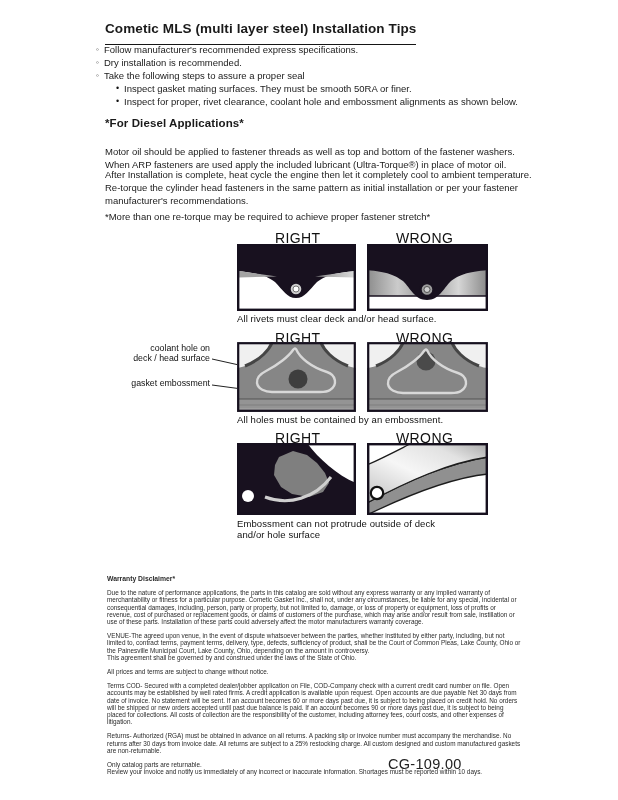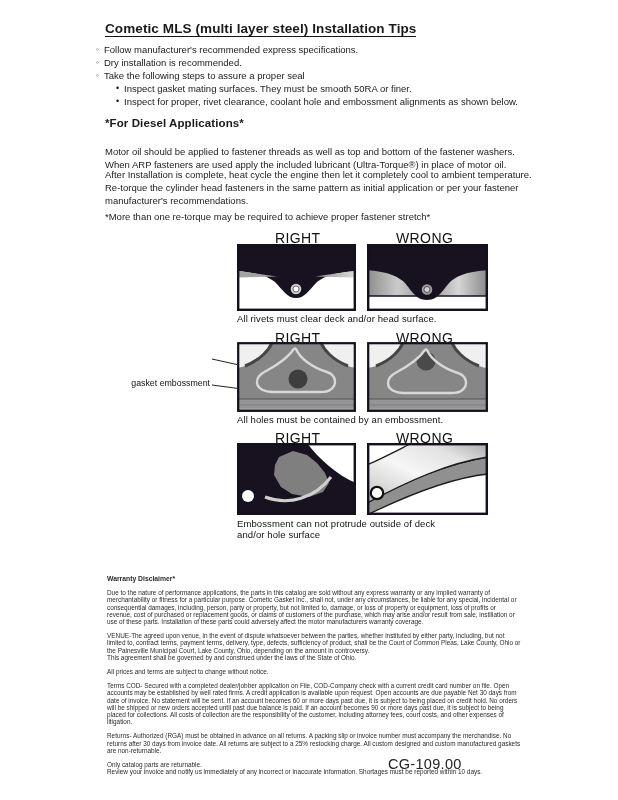--- a/index.html
+++ b/index.html
@@ -3,21 +3,21 @@
 <meta charset="utf-8">
 <style>
   html,body{margin:0;padding:0;background:#ffffff;}
   .page{
     position:relative;width:618px;height:800px;background:#ffffff;overflow:hidden;
     font-family:"Liberation Sans","DejaVu Sans",sans-serif;color:#1a1a1a;
   }
   .abs{position:absolute;}
   .title{
     left:105px;top:21px;font-size:13.5px;font-weight:bold;
-    border-bottom:1.6px solid #151515;padding-bottom:0;letter-spacing:.1px;
+    border-bottom:1.6px solid #151515;padding-bottom:8px;letter-spacing:.1px;
   }
   .bullets{left:96px;top:43px;width:440px;font-size:9.5px;line-height:13px;}
   .b-row{display:flex;}
   .b-row .mark{width:8px;flex:0 0 8px;font-size:8px;line-height:13px;color:#333;}
   .b-row.sub{padding-left:20px;}
   .b-row.sub .mark{font-size:9px;color:#111;}
   .sec-head{left:105px;top:117px;font-size:11.5px;font-weight:bold;letter-spacing:.1px;}
   .body-par{left:105px;width:432px;font-size:9.5px;line-height:13px;color:#1c1c1c;}
   .p1{top:145px;}
   .p2{top:168px;}
@@ -57,21 +57,21 @@
       <span>Inspect gasket mating surfaces.  They must be smooth 50RA or finer.</span>
     </div>
     <div class="b-row sub">
       <span class="mark">•</span>
       <span>Inspect for proper, rivet clearance, coolant hole and embossment alignments as shown below.</span>
     </div>
   </div>
 
   <div class="abs sec-head">*For Diesel Applications*</div>
   <div class="abs body-par p1">Motor oil should be applied to fastener threads as well as top and bottom of the fastener washers. When ARP fasteners are used apply the included lubricant (Ultra-Torque®) in place of motor oil.</div>
-  <div class="abs body-par p2">After Installation is complete, heat cycle the engine then let it completely cool to ambient temperature. Re-torque the cylinder head fasteners in the same pattern as initial application or per your fastener manufacturer's recommendations.</div>
+  <div class="abs body-par p2">After Installation is complete, heat cycle the engine then let it completely cool to ambient temperature. Re-torque the cylinder head fasteners in the same pattern as initial installation or per your fastener manufacturer's recommendations.</div>
   <div class="abs body-par p3">*More than one re-torque may be required to achieve proper fastener stretch*</div>
 
   <div class="abs rw-label" style="left:275px;top:230px;">RIGHT</div>
   <div class="abs rw-label" style="left:396px;top:230px;">WRONG</div>
 
   <svg class="abs diag" style="left:237px;top:244px;" width="119" height="67" viewBox="0 0 119 67">
     <rect width="119" height="67" fill="#ffffff"></rect>
     <path d="M0,0 H119 V27 C96,29 88,32 80,38 C72,46 68,54 59,54 C50,54 46,46 38,38 C30,32 22,29 0,27 Z" fill="#18111f"></path>
     <path d="M2,27 L40,32.5 L2,33.5 Z" fill="#a3a3a3"></path>
     <defs>
@@ -103,20 +103,24 @@
     <circle cx="60" cy="45.5" r="6.4" fill="#9d9d9d" stroke="#18111f" stroke-width="2.2"></circle>
     <circle cx="60" cy="45.5" r="3" fill="#cfcfcf" stroke="#3a3a3a" stroke-width="0.8"></circle>
     <rect x="1.2" y="1.2" width="118.6" height="64.6" fill="none" stroke="#16101e" stroke-width="2.4"></rect>
   </svg>
 
   <div class="abs caption" style="left:237px;top:313px;">All rivets must clear deck and/or head surface.</div>
 
   <div class="abs rw-label" style="left:275px;top:330px;">RIGHT</div>
   <div class="abs rw-label" style="left:396px;top:330px;">WRONG</div>
 
+  <div class="abs leader-label" style="top:344px;">
+    <div>coolant hole on</div>
+    <div>deck / head surface</div>
+  </div>
   <div class="abs leader-label" style="top:379px;">gasket embossment</div>
 
   <svg class="abs" style="left:205px;top:350px;" width="100" height="50" viewBox="0 0 100 50">
     <line x1="7" y1="9" x2="88" y2="27" stroke="#222222" stroke-width="1"></line>
     <line x1="7" y1="35" x2="52" y2="41" stroke="#222222" stroke-width="1"></line>
   </svg>
 
   <svg class="abs diag" style="left:237px;top:342px;" width="119" height="70" viewBox="0 0 119 70">
     <rect width="119" height="70" fill="#868686"></rect>
     <path d="M-2,-2 H36 C33,8 23,18 8,24 C4,25.5 1,26 -2,26 Z" fill="#f0f0f0"></path>

